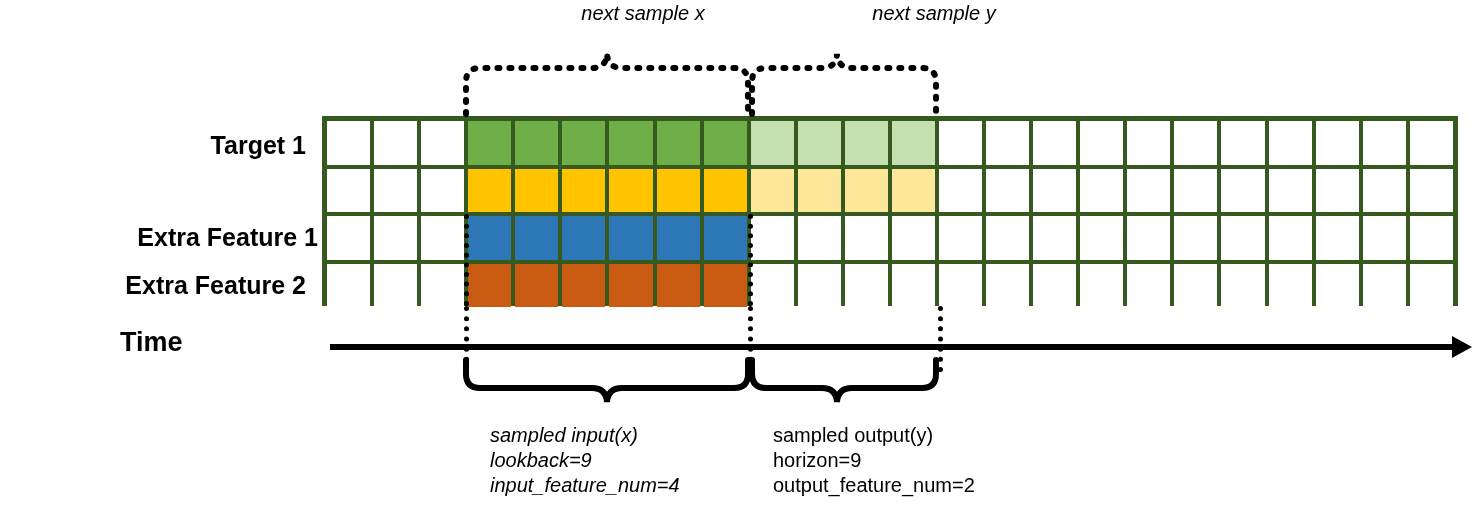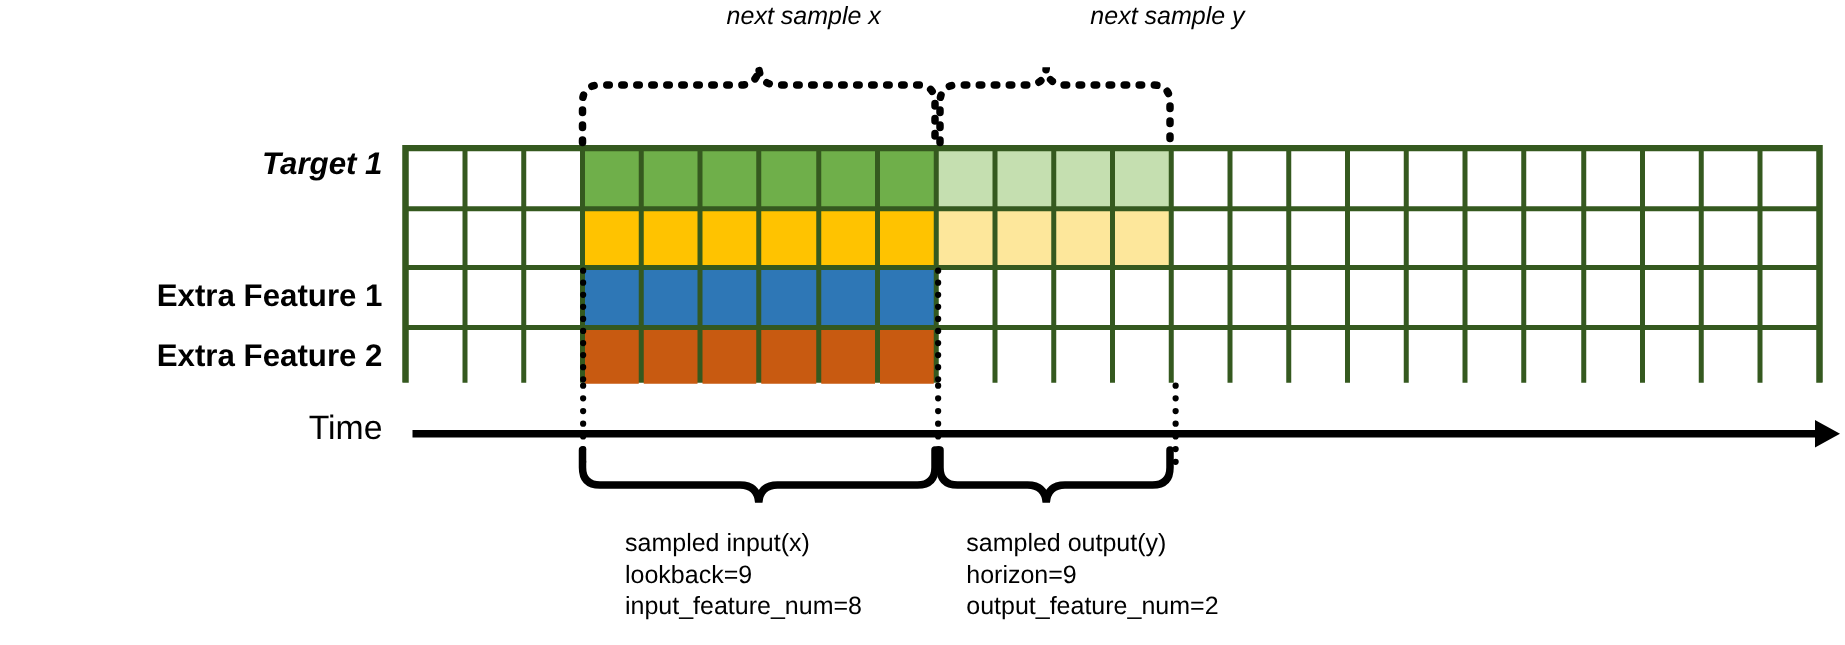--- a/index.html
+++ b/index.html
@@ -54,22 +54,22 @@
   .cell{
     flex:1 1 0;
     margin:2px;
     box-sizing:border-box;
     background:#ffffff;
   }
 
   
   #time-label{
     position:absolute;left:120px;top:327px;
-    width:186px;text-align:right;
-    font-size:27px;font-weight:normal;color:#000;
+    width:186px;text-align:left;
+    font-size:27px;font-weight:bold;color:#000;
     white-space:nowrap;
   }
   #time-axis{
     position:absolute;left:330px;top:344px;
     width:1130px;height:6px;background:#000;
   }
   #time-arrow{
     position:absolute;left:1452px;top:336px;
     width:0;height:0;
     border-top:11px solid transparent;
@@ -82,36 +82,36 @@
     position:absolute;width:0;
     border-left:5px dotted #000;
   }
 
   
   .brace-caption{
     position:absolute;
     font-size:20px;color:#000;
     line-height:25px;white-space:nowrap;
   }
-  #cap-in{left:500px;top:423px;}
+  #cap-in{left:490px;top:423px;font-style:italic;}
   #cap-out{left:773px;top:423px;}
 
   svg.overlay{position:absolute;left:0;top:0;width:1476px;height:516px;pointer-events:none;}
 </style>
 </head>
 <body>
 
 <div id="stage">
 
 
   <div class="top-caption" id="cap-y">next sample y</div>
   <div class="top-caption" id="cap-x">next sample x</div>
 
-  <div class="row-label" style="top:117px;font-style:italic;">Target 1</div>
-  <div class="row-label" style="top:223px;">Extra Feature 1</div>
+  <div class="row-label" style="top:131px;">Target 1</div>
+  <div class="row-label" style="top:223px;padding-left:12px;">Extra Feature 1</div>
   <div class="row-label" style="top:271px;">Extra Feature 2</div>
 
   <div id="grid">
       <div class="grid-row">
         <div class="cell" style="background: rgb(255, 255, 255);"></div>
         <div class="cell" style="background: rgb(255, 255, 255);"></div>
         <div class="cell" style="background: rgb(255, 255, 255);"></div>
         <div class="cell" style="background: rgb(111, 175, 74);"></div>
         <div class="cell" style="background: rgb(111, 175, 74);"></div>
         <div class="cell" style="background: rgb(111, 175, 74);"></div>
@@ -231,21 +231,21 @@
     <path fill="none" stroke="#000" stroke-width="6" stroke-linecap="round" stroke-dasharray="2 10" d="M 752,114 L 752,82 Q 752,68 766,68 L 822,68 Q 836,68 837,54 Q 838,68 852,68 L 922,68 Q 936,68 936,82 L 936,114"></path>
 
     <path fill="none" stroke="#000" stroke-width="6" stroke-linecap="round" d="M 466,360 L 466,374 Q 466,388 480,388 L 592,388 Q 606,388 607,402 Q 608,388 622,388 L 734,388 Q 748,388 748,374 L 748,360"></path>
 
     <path fill="none" stroke="#000" stroke-width="6" stroke-linecap="round" d="M 752,360 L 752,374 Q 752,388 766,388 L 822,388 Q 836,388 837,402 Q 838,388 852,388 L 922,388 Q 936,388 936,374 L 936,360"></path>
   </svg>
 
   <div class="brace-caption" id="cap-in">
     <div>sampled input(x)</div>
     <div>lookback=9</div>
-    <div>input_feature_num=8</div>
+    <div>input_feature_num=4</div>
   </div>
   <div class="brace-caption" id="cap-out">
     <div>sampled output(y)</div>
     <div>horizon=9</div>
     <div>output_feature_num=2</div>
   </div>
 
 </div>
 
 </body></html>

